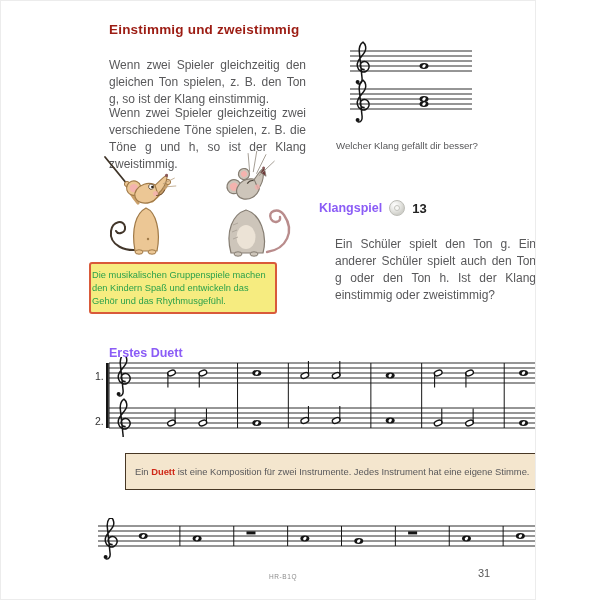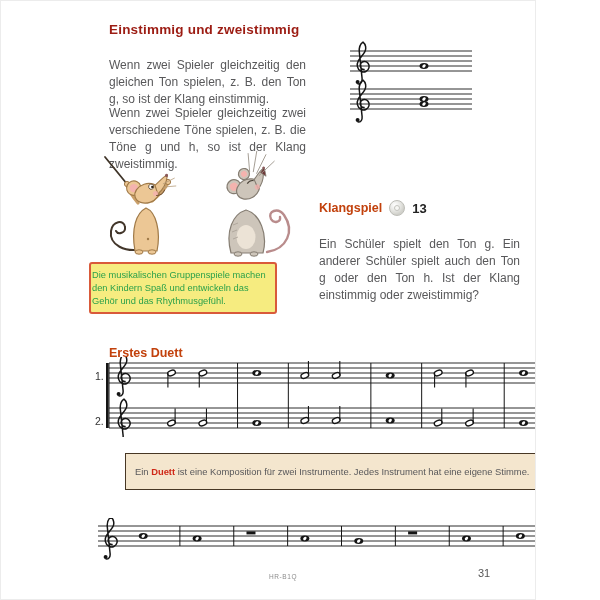--- a/index.html
+++ b/index.html
@@ -10,24 +10,24 @@
   .body-text{font-size:12px;line-height:1.42;color:#58585a;text-align:justify;}
   .p1{left:108px;top:44px;width:197px;}
   .p2{left:108px;top:92px;width:197px;}
   .ex1{left:345px;top:38px;}
   .ex2{left:345px;top:76px;}
   .q1{left:335px;top:139px;font-size:9.7px;color:#58585a;}
   .mice{left:90px;top:150px;}
   .tip{left:88px;top:261px;width:182px;background:#f6ec80;border:2px solid #d95a3a;border-radius:3px;
        padding:5px 1px;font-size:9.3px;line-height:1.38;color:#2ba14a;}
   .h-row{display:flex;align-items:center;gap:7px;}
-  .red-h{font-size:12.5px;font-weight:bold;color:#c2410c;}
+  .red-h{font-size:12.5px;font-weight:bold;color:#8b5cf6;}
   .track-num{font-size:13px;font-weight:bold;color:#222;}
   .ks-row{left:318px;top:199px;}
-  .ks-text{left:318px;top:223px;width:201px;}
+  .ks-text{left:334px;top:223px;width:201px;}
   .duett-row{left:108px;top:317px;display:flex;align-items:baseline;gap:28px;margin-top:28px;}
   .duett-q{font-size:9.7px;color:#58585a;}
   .score{line-height:0;}
   .duet-score{left:92px;top:356px;}
   .infobox{left:124px;top:452px;background:#f4e6ce;border:1.5px solid #473724;padding:12px 9px;
            font-size:9.4px;color:#58585a;white-space:nowrap;}
   .infobox .term{color:#cf2817;font-weight:bold;}
   .neben-row{left:108px;top:498px;}
   .neben-score{left:95px;top:517px;}
   .cd{width:14px;height:14px;border-radius:50%;flex:0 0 auto;
@@ -73,20 +73,21 @@
         <g transform="translate(6,0.5)">
           <circle cx="5.6" cy="42.6" r="2" fill="#151515"></circle>
           <path d="M5.6 44.6C9.2 44.8 10.4 42.2 10.1 39L7.3 12.5C6.9 8 8.3 4.4 11 2.6C13.8 4.8 14.6 9 12.9 12.2C11.2 15.4 8 18.2 6.3 21.4C4.4 25 5.1 29.6 8.7 31.6C12.2 33.5 16.2 31.8 17 28.2C17.8 24.8 15.3 21.8 12.1 22C9.2 22.2 7.6 24.8 8.4 27.3C9 29.2 10.8 30.3 12.7 30" fill="none" stroke="#151515" stroke-width="1.5"></path>
         </g>
         <ellipse cx="78" cy="27" rx="4.5" ry="3" fill="#151515"></ellipse>
         <ellipse cx="78" cy="27" rx="2" ry="1.4" fill="#fff" transform="rotate(-48 78 27)"></ellipse>
         <ellipse cx="78" cy="22" rx="4.5" ry="3" fill="#151515"></ellipse>
         <ellipse cx="78" cy="22" rx="2" ry="1.4" fill="#fff" transform="rotate(-48 78 22)"></ellipse>
       </svg></div>
 
+  <div class="abs q1">Welcher Klang gefällt dir besser?</div>
 
   <svg class="abs mice" width="210" height="112" viewBox="0 0 210 112">
 
     <g>
       <line x1="14" y1="6" x2="36" y2="33" stroke="#3f3428" stroke-width="1.8" stroke-linecap="round"></line>
       <path d="M52 98 C34 102 18 94 20 80 C21.5 70 33 68 34 76 C35 82 27 84 25 80" fill="none" stroke="#42362a" stroke-width="2" stroke-linecap="round"></path>
       <path d="M44 100 C40 78 45 62 55 57 C65 61 70 80 66 100 Z" fill="#ecc795" stroke="#a07a48" stroke-width="1.2"></path>
       <circle cx="57" cy="88" r="1.2" fill="#a07a48"></circle>
       <ellipse cx="48" cy="101" rx="4" ry="2.2" fill="#ecc795" stroke="#a07a48" stroke-width="1"></ellipse>
       <ellipse cx="61" cy="101" rx="4" ry="2.2" fill="#ecc795" stroke="#a07a48" stroke-width="1"></ellipse>

